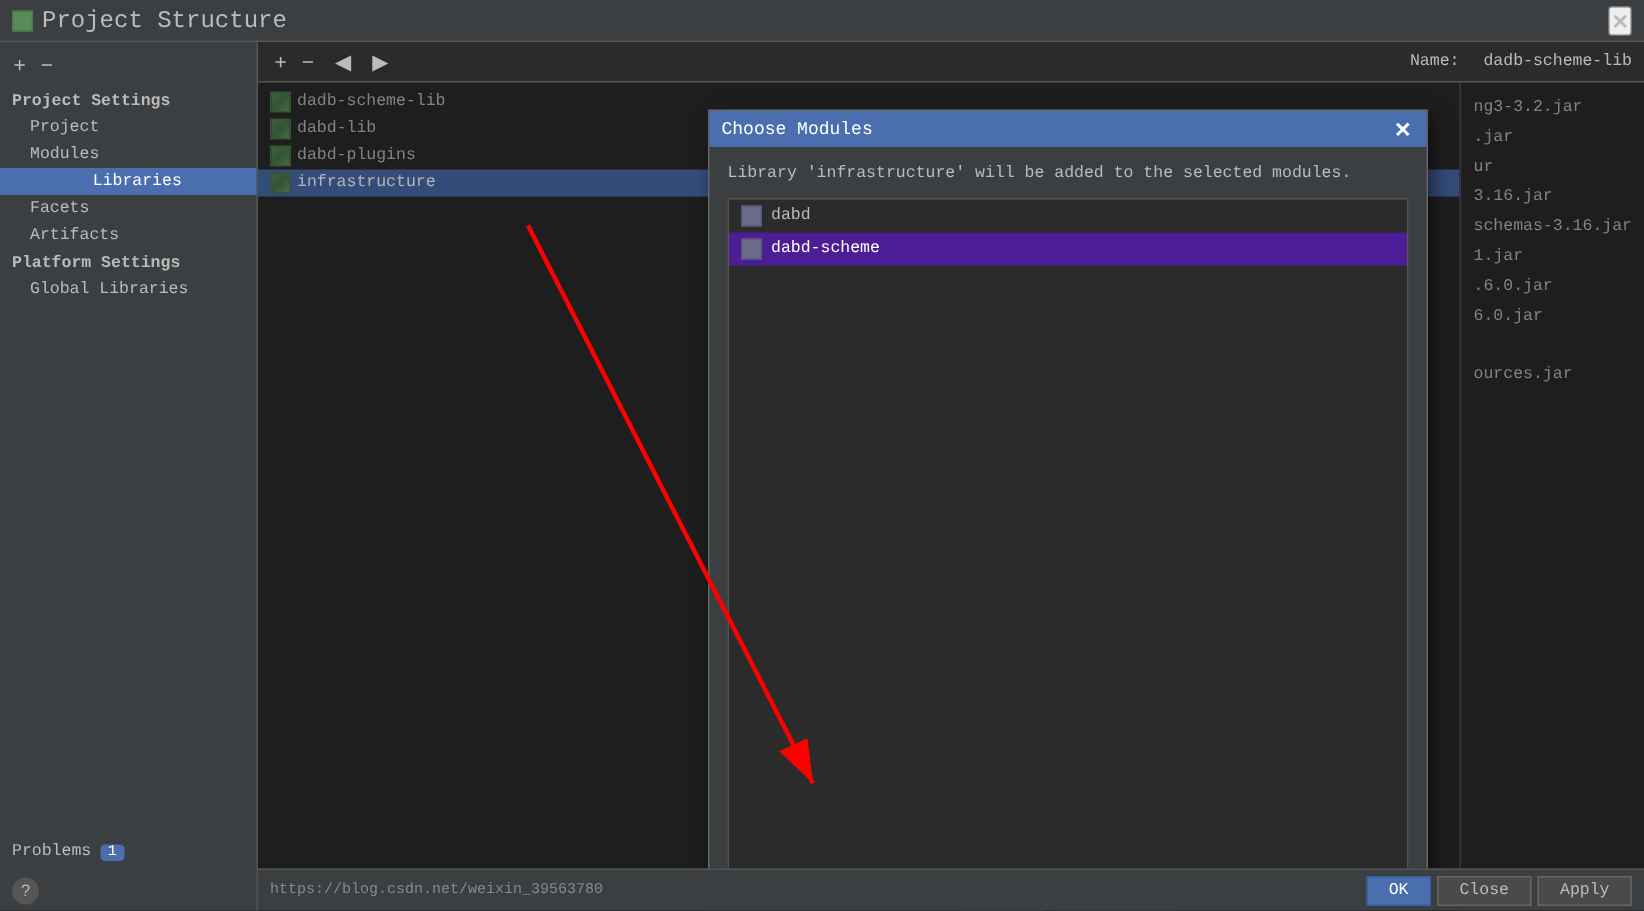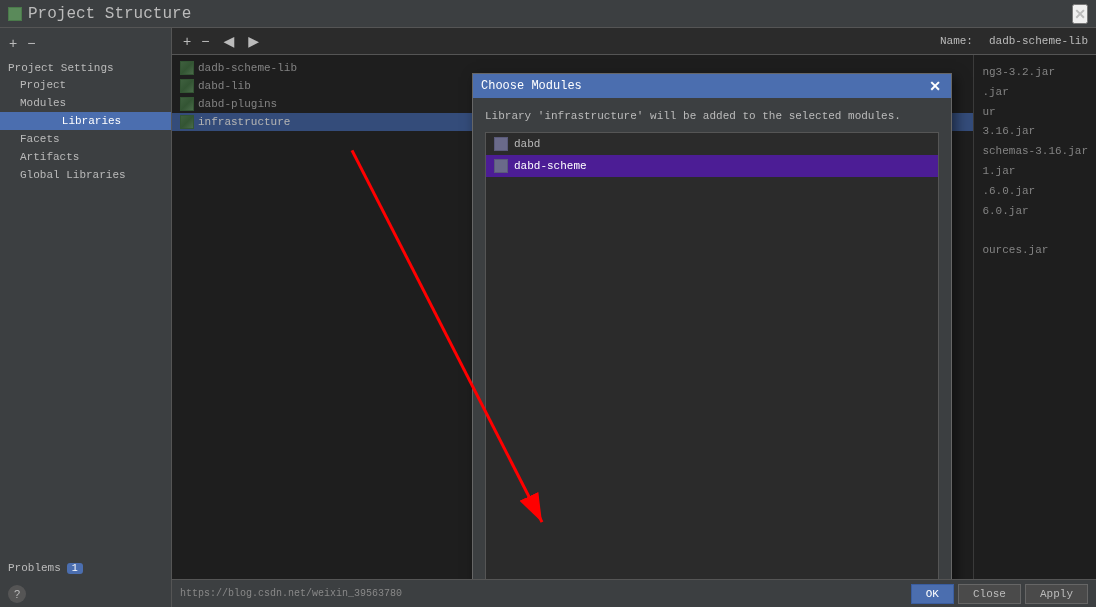--- a/index.html
+++ b/index.html
@@ -76,21 +76,21 @@
       color: #bbbbbb;
       cursor: pointer;
       font-size: 14px;
       padding: 1px 3px;
     }
 
     .section-label {
       color: #bbbbbb;
       font-size: 11px;
       padding: 4px 8px 2px 8px;
-      font-weight: normal;
+      font-weight: bold;
     }
 
     .nav-item {
       padding: 3px 8px 3px 20px;
       cursor: pointer;
       color: #bbbbbb;
       font-size: 11px;
     }
     .nav-item.active {
       background: #4b6eaf;
@@ -392,20 +392,21 @@
     </div>
 
     <div class="section-label">Project Settings</div>
 
     <div class="nav-item">Project</div>
     <div class="nav-item">Modules</div>
     <div class="nav-item active">Libraries</div>
     <div class="nav-item">Facets</div>
     <div class="nav-item">Artifacts</div>
 
+    <div class="section-label">Platform Settings</div>
 
     <div class="nav-item">Global Libraries</div>
 
     <div style="flex:1"></div>
 
     <div class="problems-row">
       <span>Problems</span>
       <span class="badge">1</span>
     </div>
     <div style="padding: 4px 8px;">

